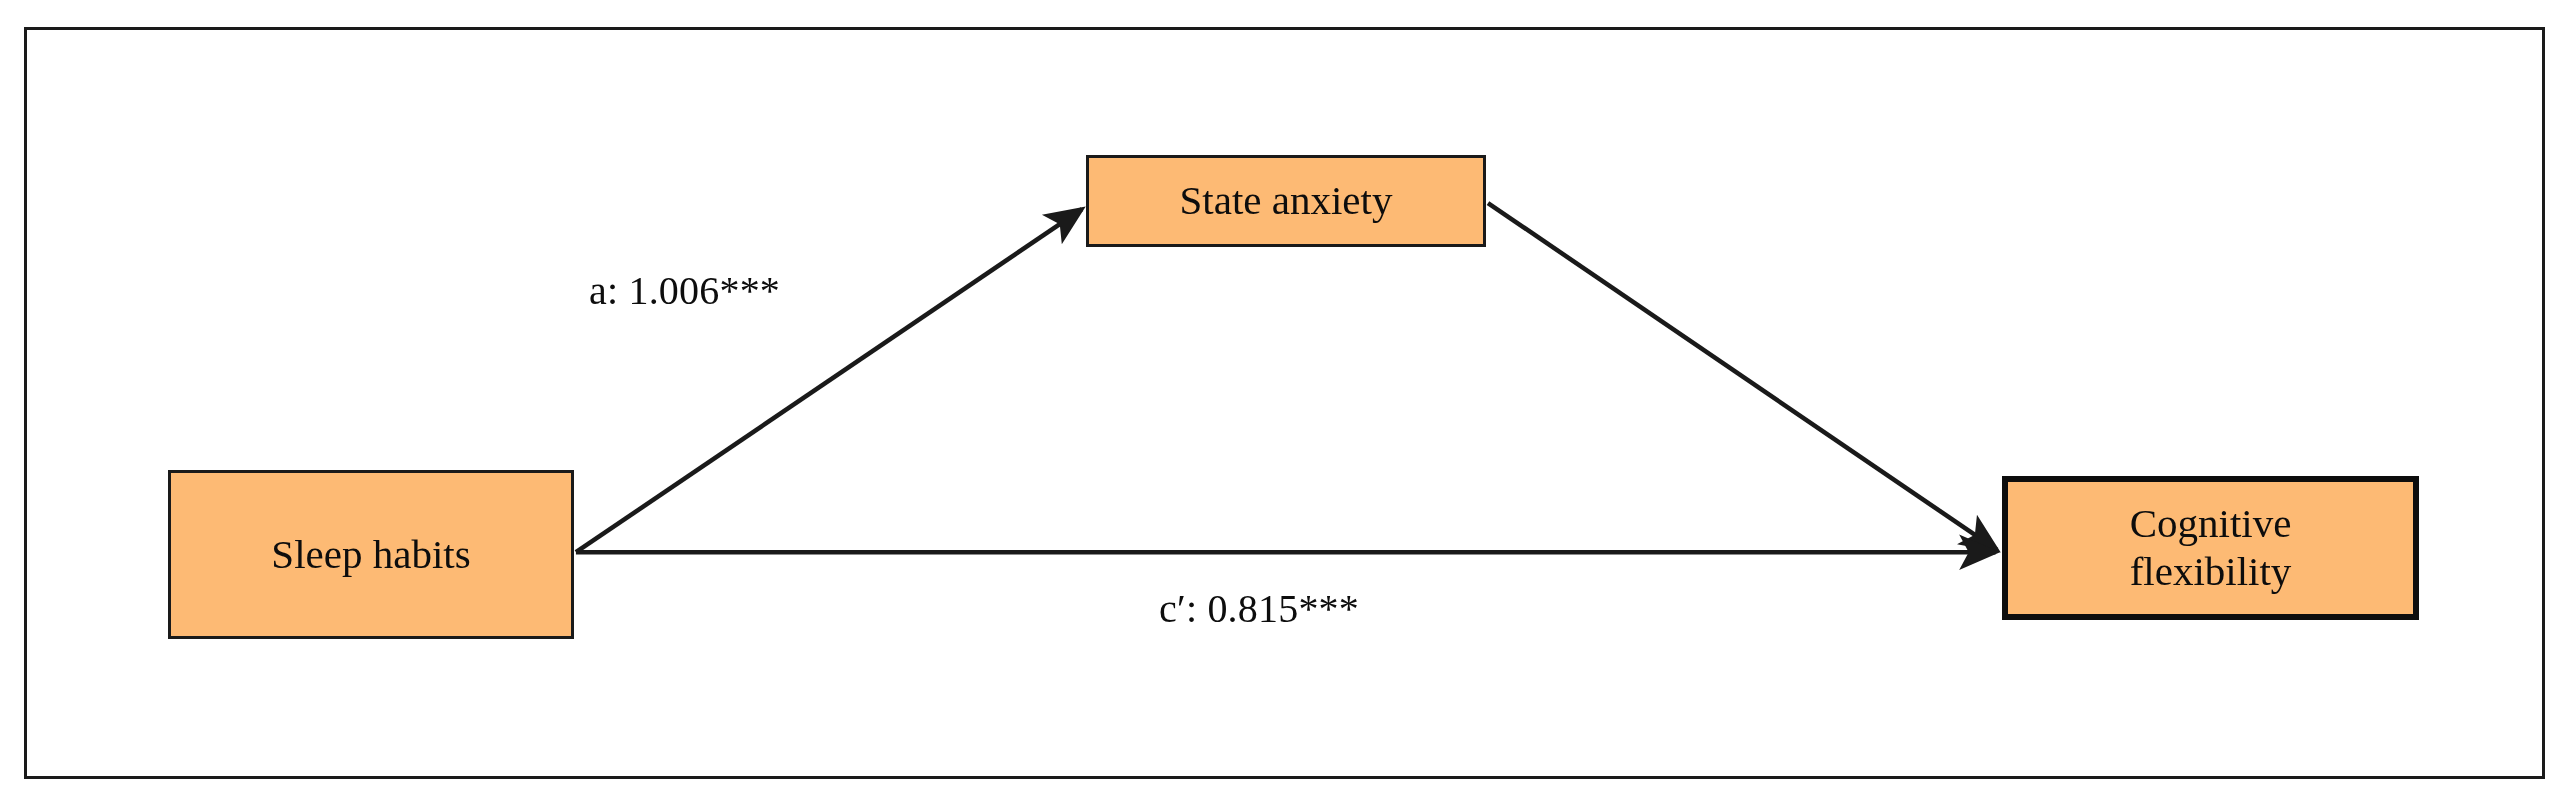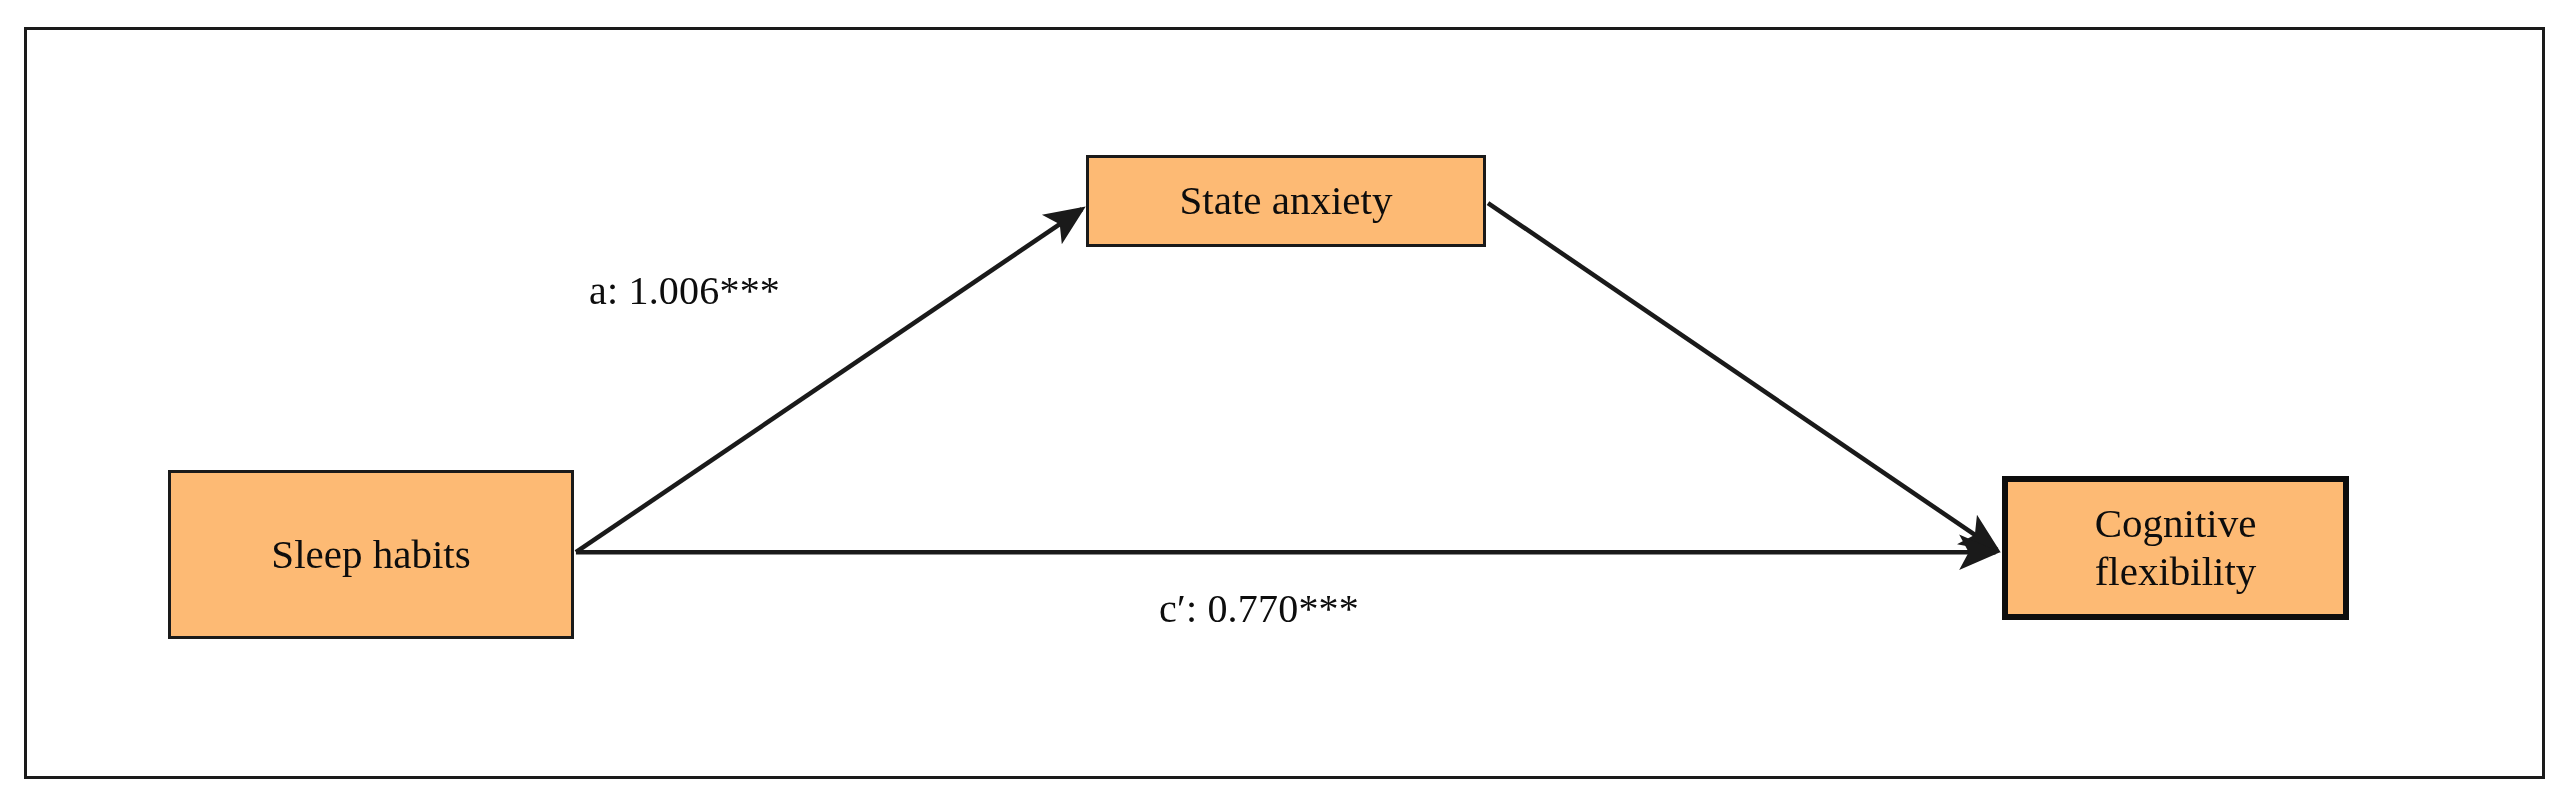--- a/index.html
+++ b/index.html
@@ -58,21 +58,21 @@
     left: 1086px;
     top: 155px;
     width: 400px;
     height: 92px;
     border: 3.8px solid #1a1a1a;
     font-size: 41px;
   }
   #node-cogflex {
     left: 2002px;
     top: 476px;
-    width: 347px;
+    width: 417px;
     height: 144px;
     border: 6px solid #0d0d0d;
     font-size: 41px;
     font-family: Liberation Serif, serif;
   }
   .edge-label {
     position: absolute;
     color: #0d0d0d;
     font-size: 40px;
     white-space: nowrap;
@@ -116,16 +116,16 @@
     <span>
       <span>Cognitive</span><br>
       <span>flexibility</span>
     </span>
   </div>
 
   <div class="edge-label" id="label-a">a: 1.006***</div>
 
 
 
-  <div class="edge-label" id="label-cp">c′: 0.770***</div>
+  <div class="edge-label" id="label-cp">c′: 0.815***</div>
 
 </div>
 
 
 </body></html>

